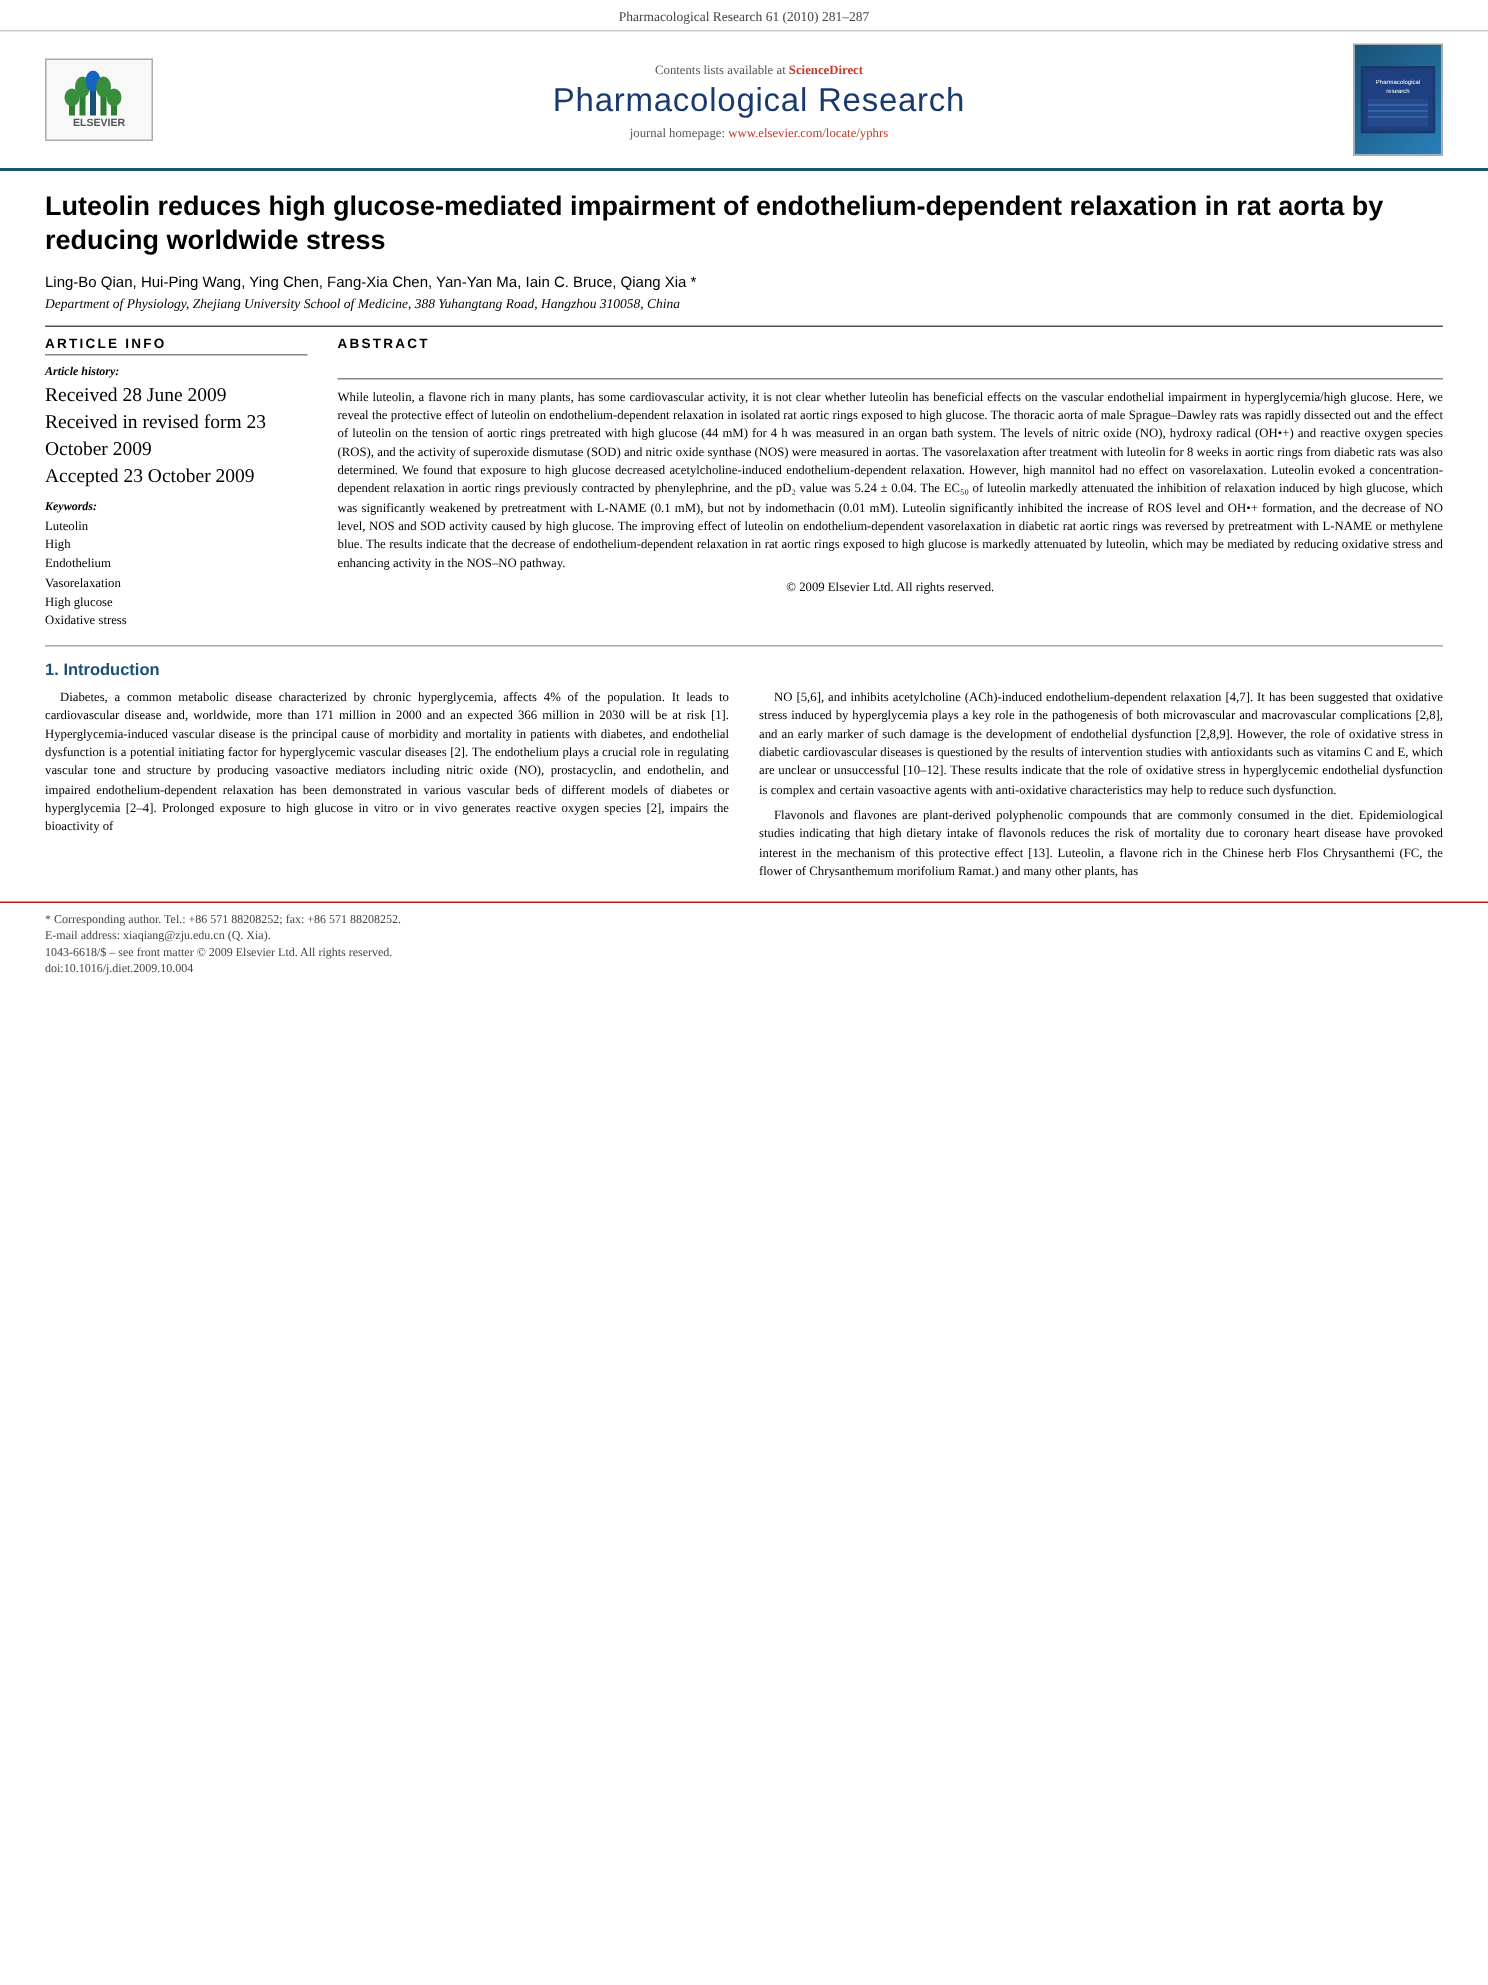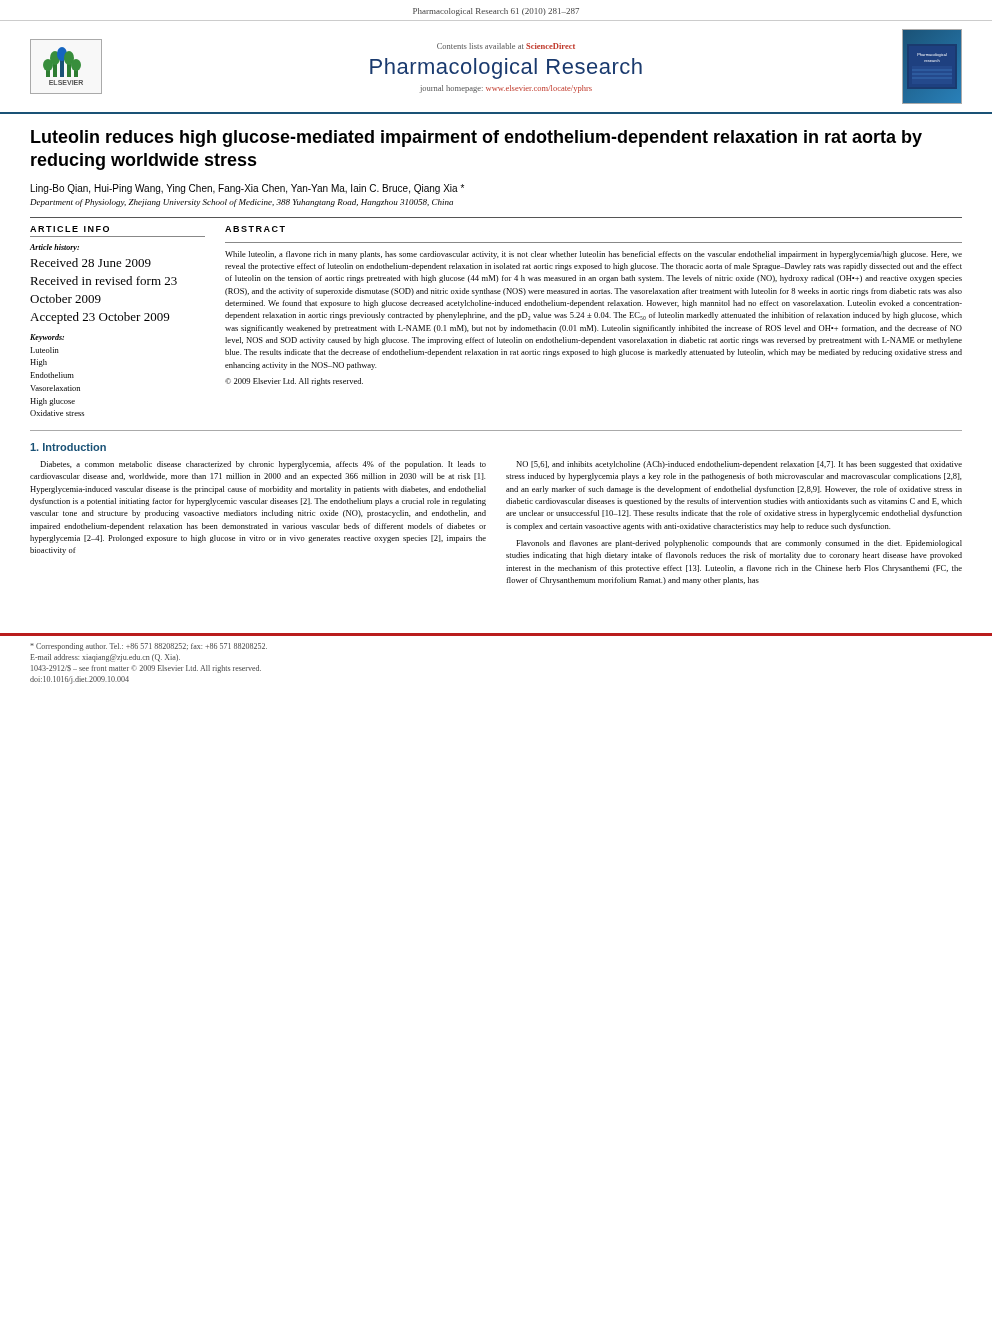--- a/index.html
+++ b/index.html
@@ -173,35 +173,35 @@
     }
     
     .abstract-header {
       font-size: 9px;
       font-family: Arial, sans-serif;
       font-weight: bold;
       letter-spacing: 1.5px;
       text-transform: uppercase;
       color: #000;
       border-bottom: 1px solid #888;
-      padding-bottom: 8px;
+      padding-bottom: 18px;
       margin-bottom: 5px;
     }
     .abstract-text {
       font-size: 8.5px;
       line-height: 1.45;
       text-align: justify;
       color: #000;
     }
     .abstract-text p {
       margin-bottom: 4px;
     }
     .copyright-line {
       font-size: 8.5px;
-      text-align: left;
+      text-align: center;
       margin-top: 5px;
       color: #000;
     }
     
     .section-divider {
       border-top: 1px solid #aaa;
       margin: 10px 0;
     }
     .intro-two-col {
       display: flex;
@@ -226,25 +226,24 @@
       line-height: 1.45;
       text-align: justify;
       color: #000;
     }
     .body-text p {
       margin-bottom: 5px;
       text-indent: 10px;
     }
     
     .footer-area {
-      border-top: 3px solid #b91c1c;
+      border-top: 1px solid #b91c1c;
       padding: 6px 30px 4px 30px;
       font-size: 8px;
       color: #444;
-      margin-top: 32px;
     }
     .footer-note {
       margin-bottom: 2px;
     }
     .doi-line {
       font-size: 8px;
     }
     
     .els-svg {
       display: block;
@@ -368,17 +367,17 @@
           <p>Flavonols and flavones are plant-derived polyphenolic compounds that are commonly consumed in the diet. Epidemiological studies indicating that high dietary intake of flavonols reduces the risk of mortality due to coronary heart disease have provoked interest in the mechanism of this protective effect [13]. Luteolin, a flavone rich in the Chinese herb Flos Chrysanthemi (FC, the flower of Chrysanthemum morifolium Ramat.) and many other plants, has</p>
         </div>
       </div>
     </div>
 
   </div>
 
   <div class="footer-area">
     <div class="footer-note">* Corresponding author. Tel.: +86 571 88208252; fax: +86 571 88208252.</div>
     <div class="footer-note">E-mail address: xiaqiang@zju.edu.cn (Q. Xia).</div>
-    <div class="footer-note">1043-2912/$ – see front matter © 2009 Elsevier Ltd. All rights reserved.</div>
+    <div class="footer-note">1043-6618/$ – see front matter © 2009 Elsevier Ltd. All rights reserved.</div>
     <div class="doi-line">doi:10.1016/j.diet.2009.10.004</div>
   </div>
 
 </div>
 
 </body></html>

